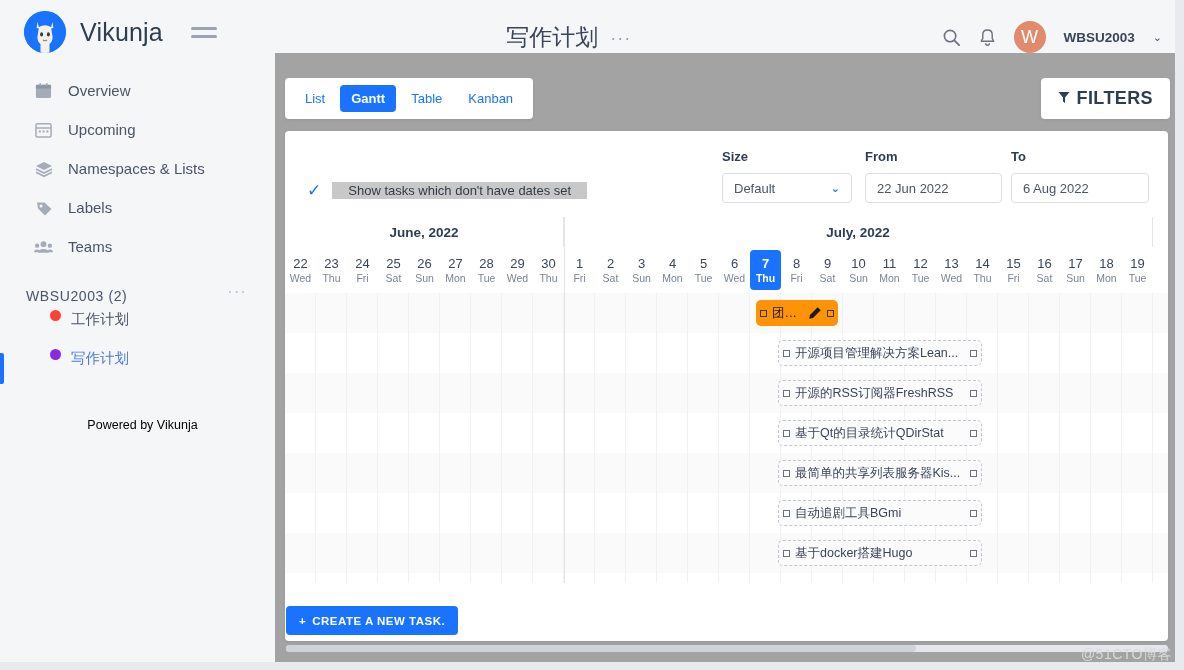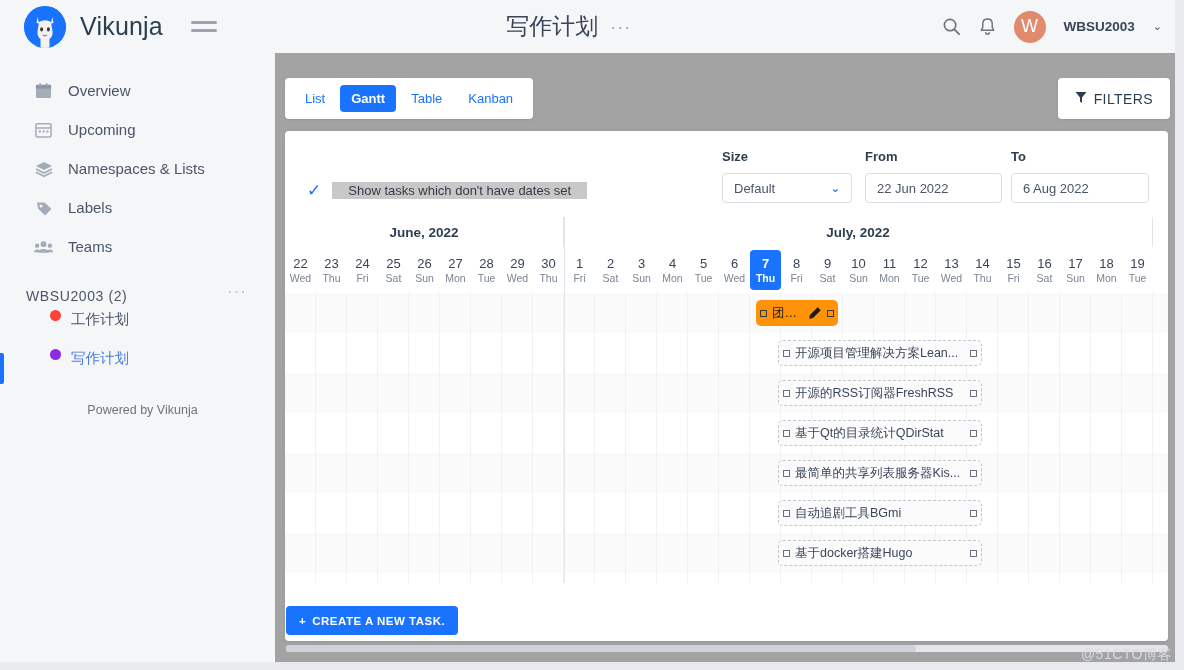--- a/index.html
+++ b/index.html
@@ -13,21 +13,21 @@
     position: relative;
     width: 1184px; height: 670px;
     background: #f5f6f8;
     overflow: hidden;
   }
 
   
   .topbar {
     position: absolute; left: 0; top: 0; width: 1184px; height: 53px;
     background: #f5f6f8;
-    display: flex; align-items: center;
+    display: flex; align-items: flex-end;
   }
   .brand { display: flex; align-items: center; gap: 14px; padding-left: 24px; width: 256px; }
   .logo-circle {
     width: 42px; height: 42px; border-radius: 50%;
     background: #1973ff; position: relative; overflow: hidden; flex: none;
   }
   .logo-circle svg { position: absolute; left: 0; top: 0; }
   .brand-name {
     font-size: 25px; color: #2c3e50; letter-spacing: .2px; font-weight: 400;
   }
@@ -76,21 +76,21 @@
   }
   .list-item.active::before {
     content: ""; position: absolute; left: 0; top: 4px;
     width: 4px; height: 31px; background: #1973ff; border-radius: 0 2px 2px 0;
   }
   .dot { width: 11px; height: 11px; border-radius: 50%; flex: none; }
   .list-label { font-size: 14.5px; color: #4a5568; }
   .list-item.active .list-label { color: #4a7ae0; }
 
   .powered {
-    margin-top: 15px; text-align: center; font-size: 12.5px; color: #737373;
+    margin-top: 30px; text-align: center; font-size: 12.5px; color: #000000;
     padding-left: 10px;
   }
 
   
   .content {
     position: absolute; left: 275px; top: 53px; width: 909px; height: 617px;
     background: #a3a3a3;
   }
   .card {
     position: absolute; background: #fff; border-radius: 4px;
@@ -101,21 +101,21 @@
   .tab {
     font-size: 13px; color: #1973ff; padding: 6px 11px; border-radius: 4px;
     cursor: pointer; white-space: nowrap;
   }
   .tab.active { background: #1973ff; color: #fff; font-weight: 700; }
 
   .filters-card {
     right: 14px; top: 25px; height: 41px; display: flex; align-items: center;
     gap: 7px; padding: 0 17px; cursor: pointer;
   }
-  .filters-label { font-size: 14px; font-weight: 400; color: #2c3e50; letter-spacing: .4px; }
+  .filters-label { font-size: 18px; font-weight: 700; color: #2c3e50; letter-spacing: .4px; }
 
   
   .gantt-card {
     left: 10px; top: 78px; width: 883px; height: 510px; overflow: hidden;
   }
   .gantt-options {
     height: 86px; display: flex; align-items: flex-end; padding: 0 22px 16px 22px;
     position: relative;
   }
   .chk-wrap { display: flex; align-items: center; gap: 11px; margin-bottom: 2px; }

